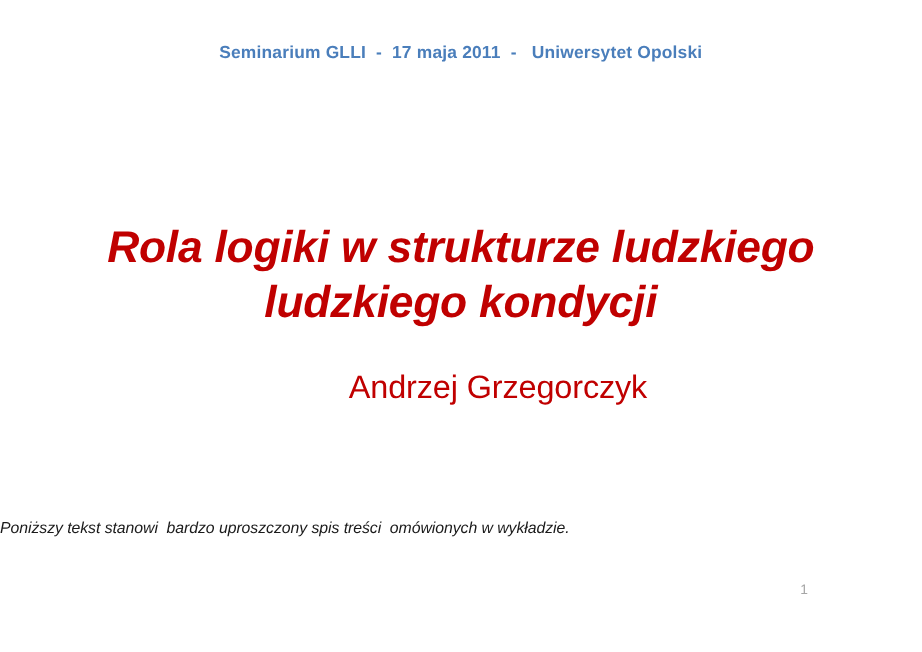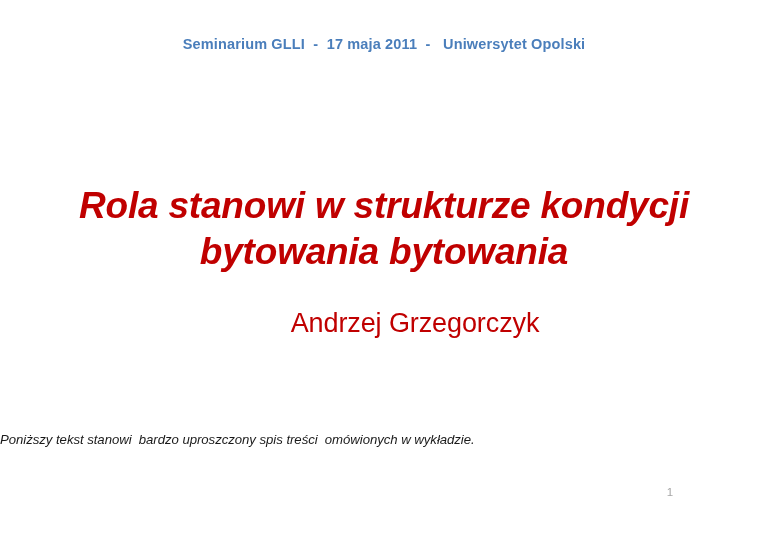--- a/index.html
+++ b/index.html
@@ -103,22 +103,22 @@
   }
 </style>
 </head>
 <body>
 
 <div class="slide">
 
   <div class="seminar-header">Seminarium GLLI  -  17 maja 2011  -   Uniwersytet Opolski</div>
 
   <div class="title-block">
-    <div class="title-line">Rola stanowi w strukturze kondycji</div>
-    <div class="title-line">bytowania bytowania</div>
+    <div class="title-line">Rola logiki w strukturze ludzkiego</div>
+    <div class="title-line">ludzkiego kondycji</div>
   </div>
 
   <div class="author">Andrzej Grzegorczyk</div>
 
   <div class="caption">Poniższy tekst stanowi  bardzo uproszczony spis treści  omówionych w wykładzie.</div>
 
   <div class="page-number">1</div>
 
 </div>
 

